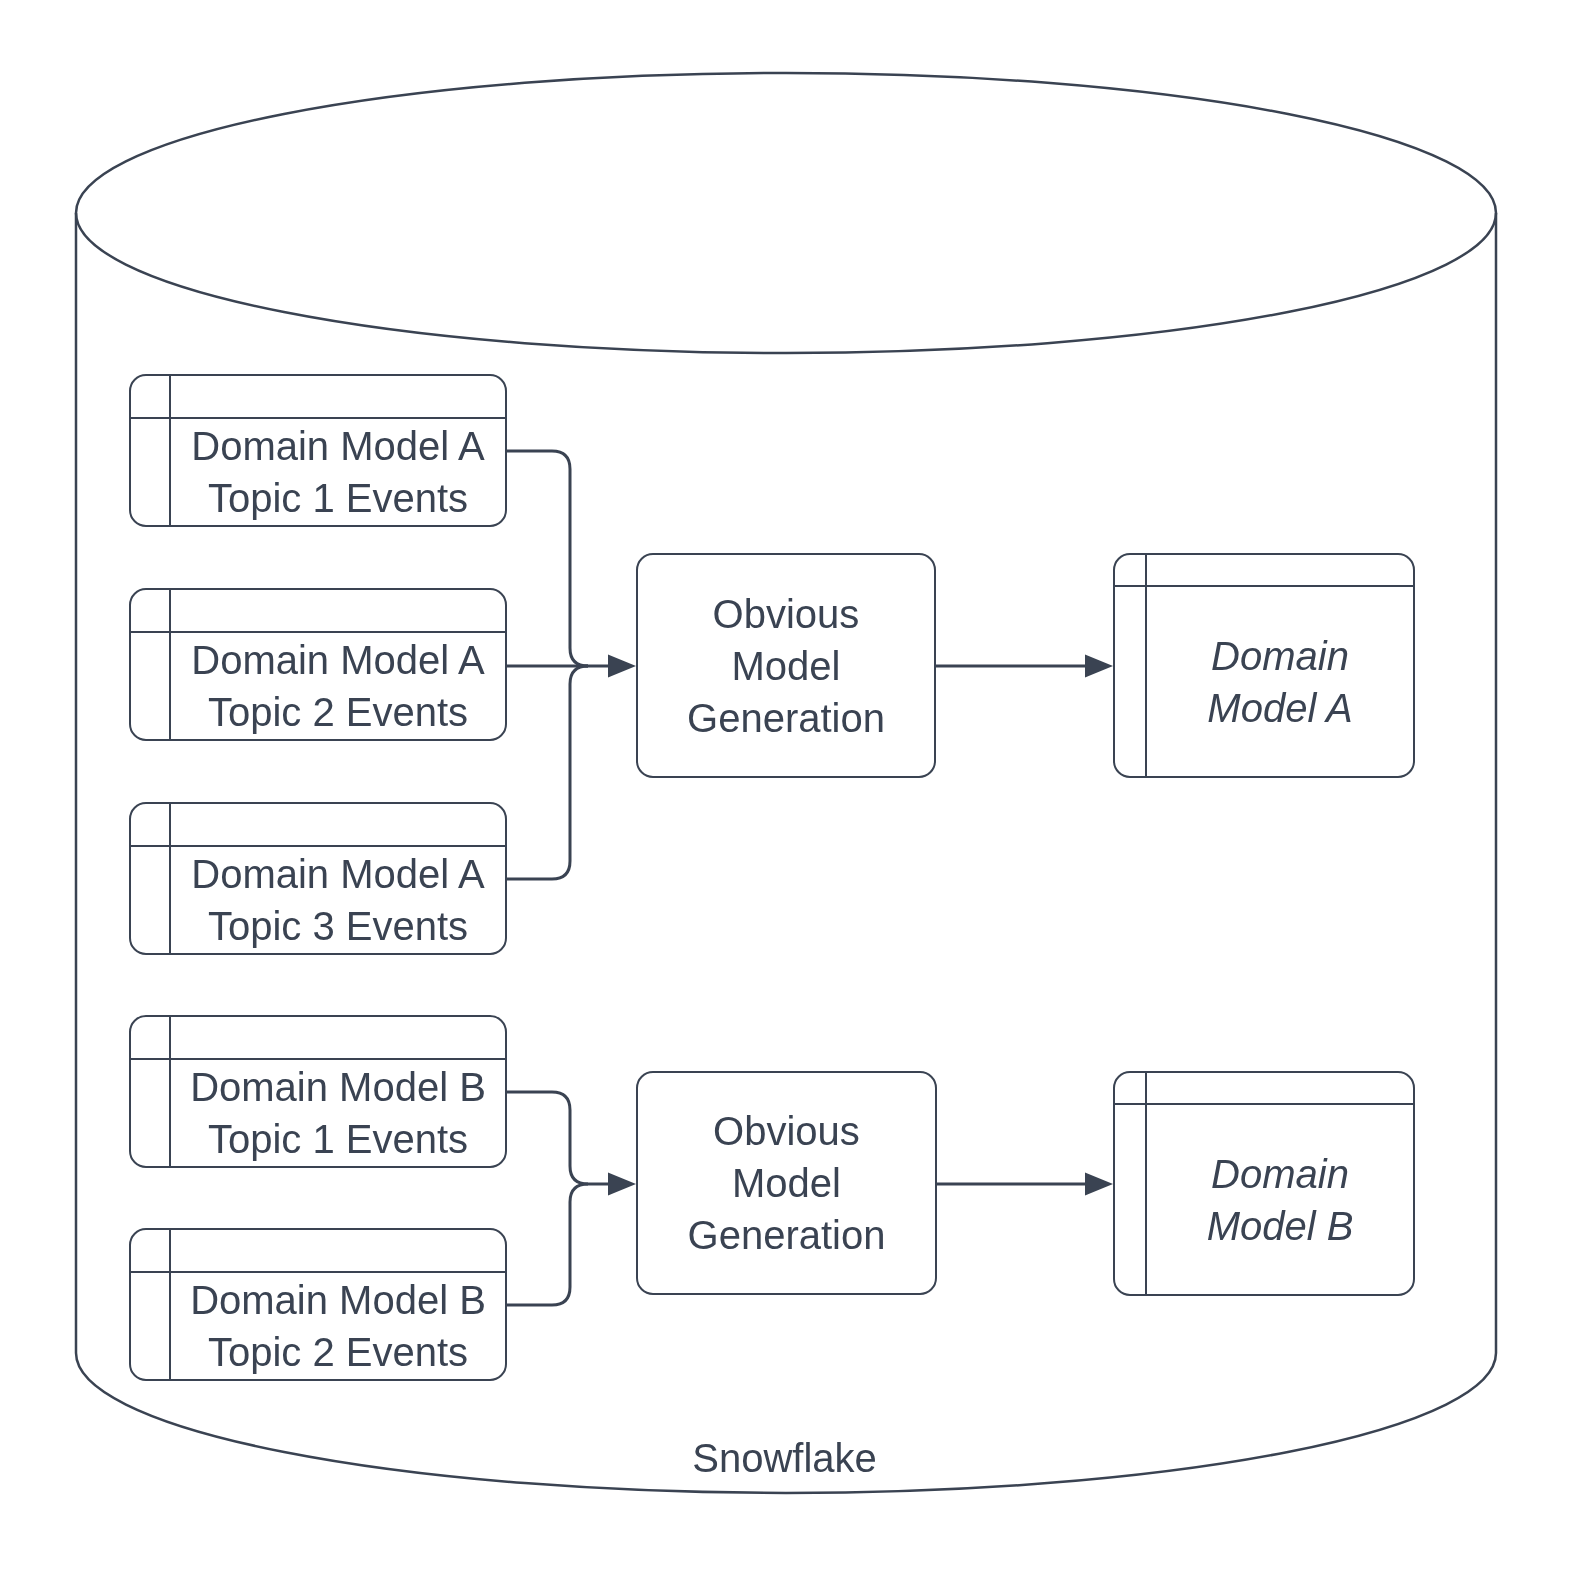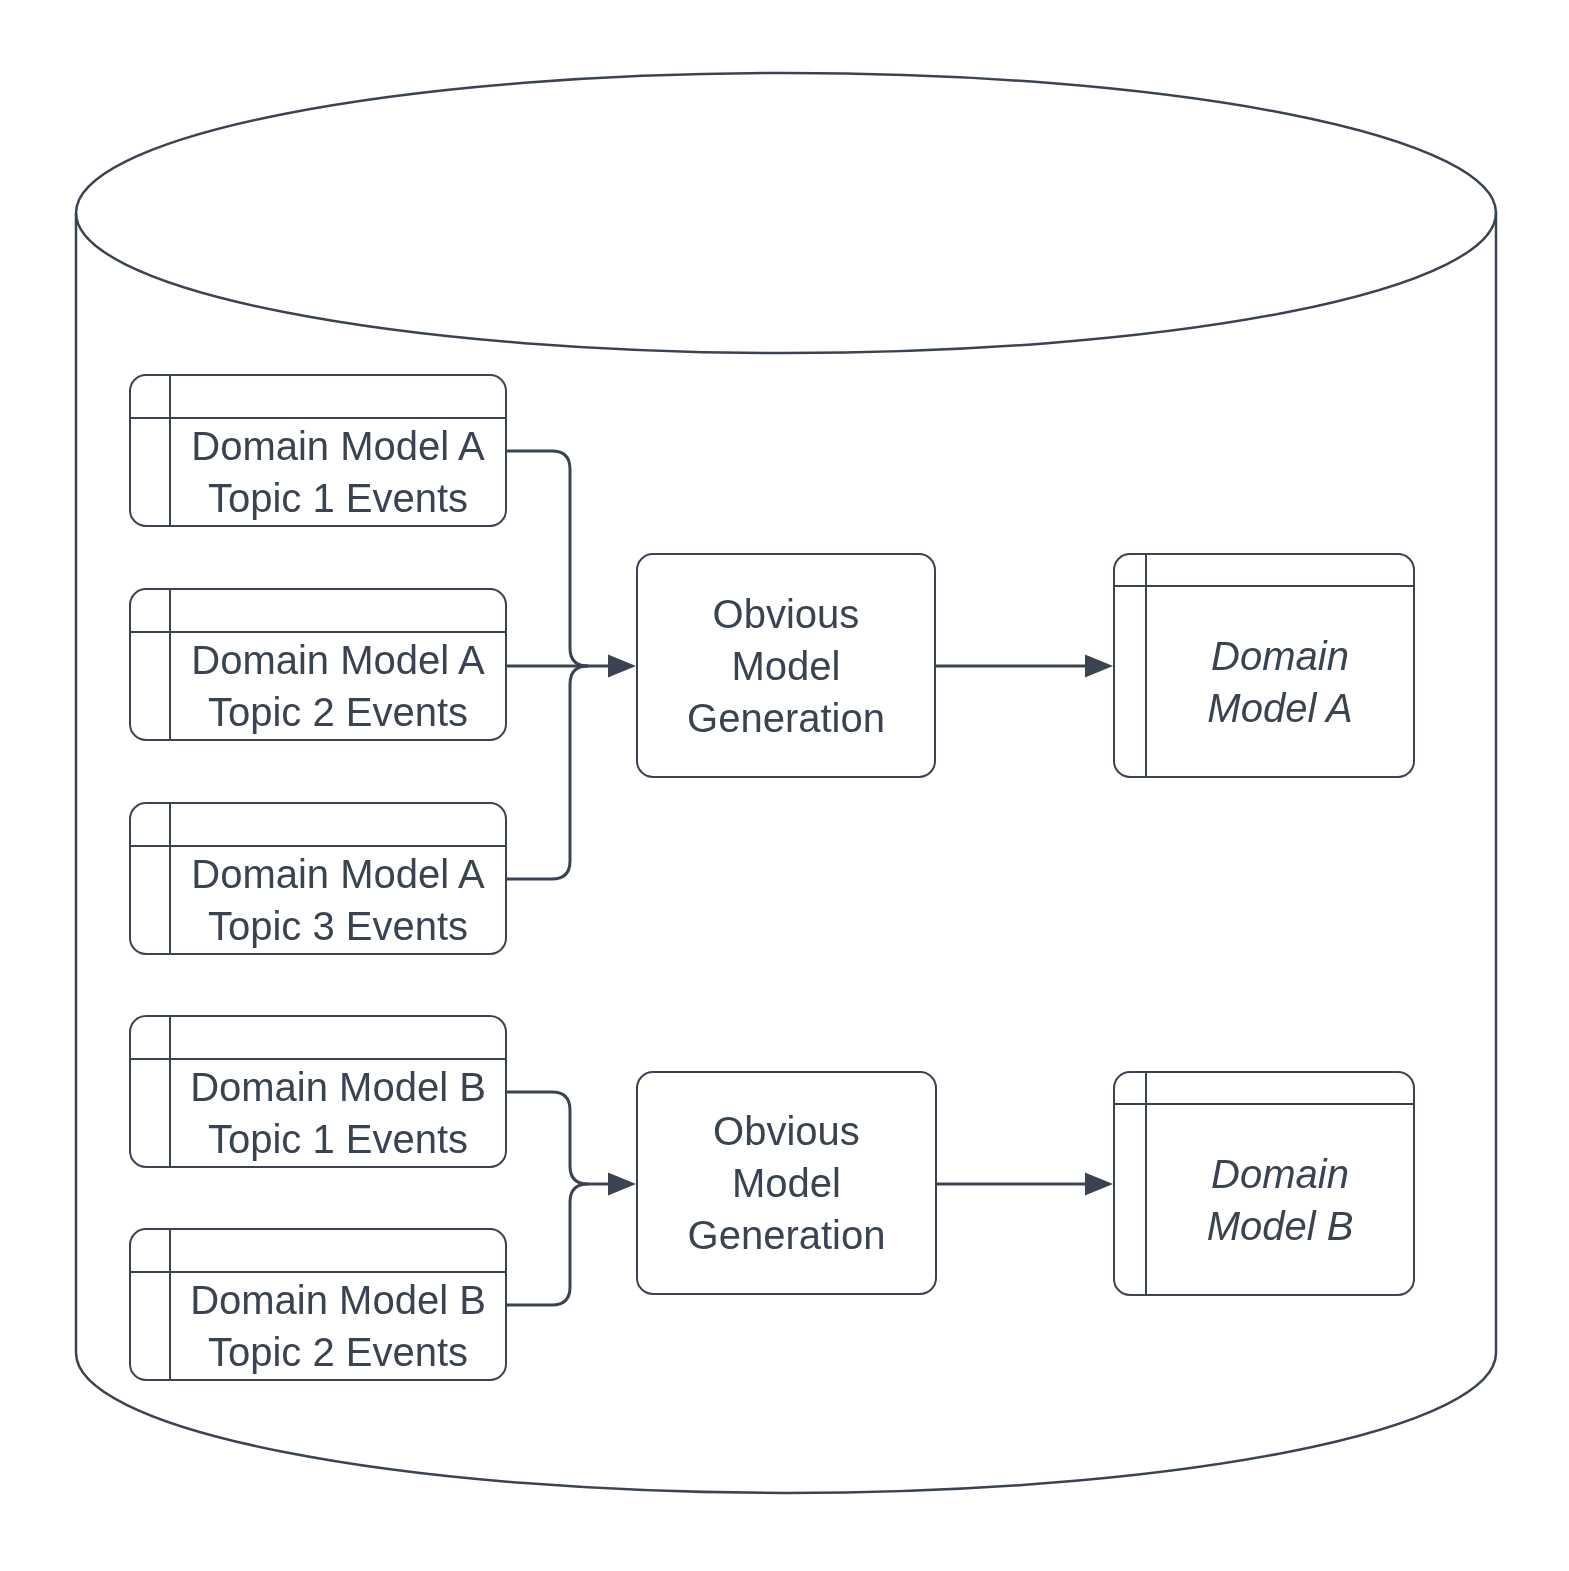--- a/index.html
+++ b/index.html
@@ -138,14 +138,15 @@
 Model A</div>
   </div>
 
   <div class="node model" style="left:1113px;top:1071px;width:302px;height:225px">
     <div class="col-divider"></div>
     <div class="row-divider"></div>
     <div class="node-label">Domain
 Model B</div>
   </div>
 
+  <div class="cyl-label">Snowflake</div>
 
 </div>
 
 </body></html>

